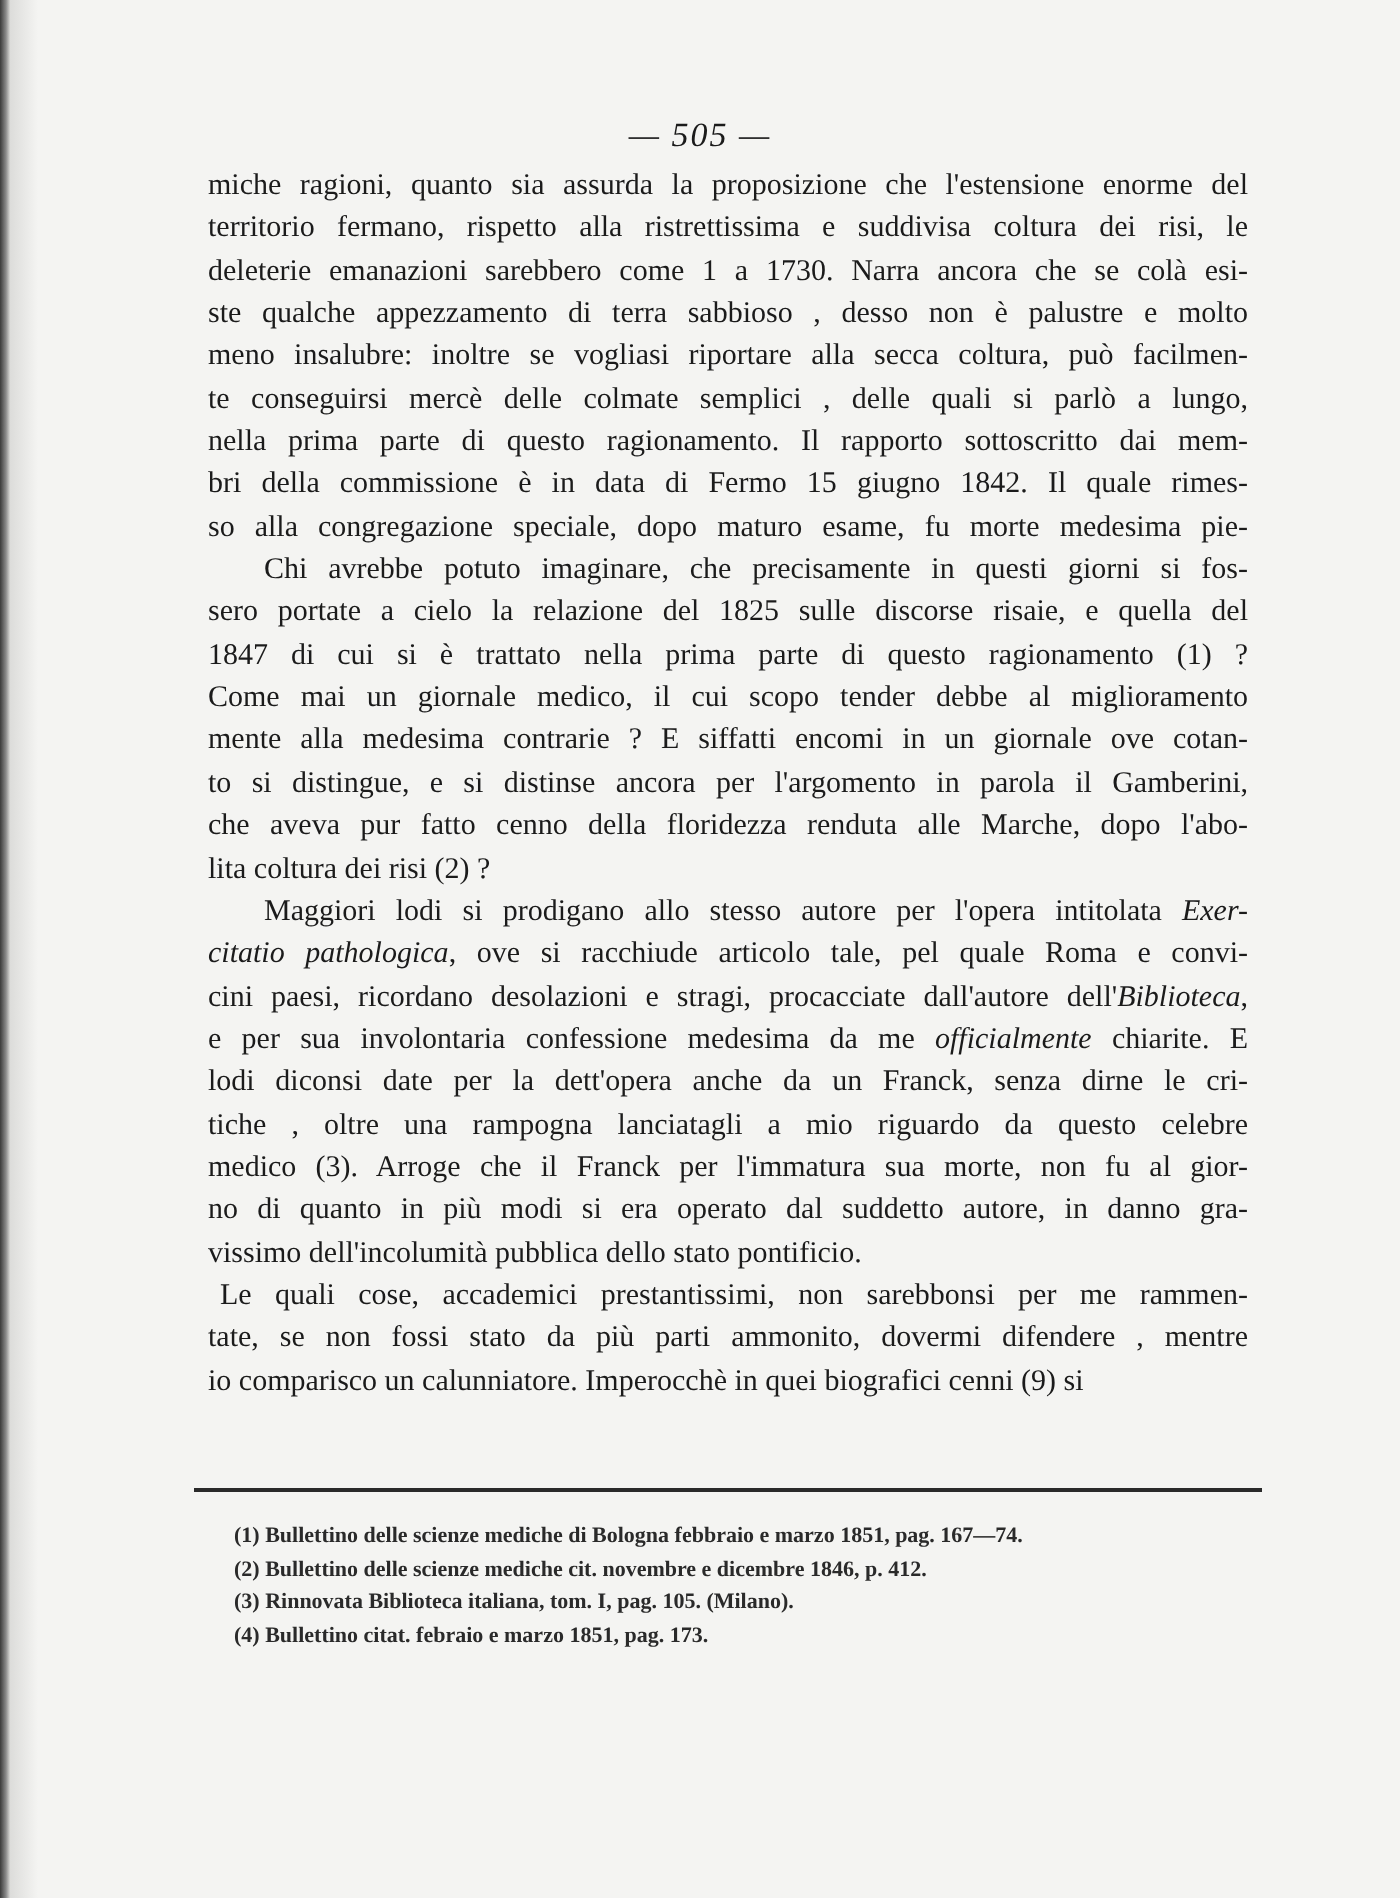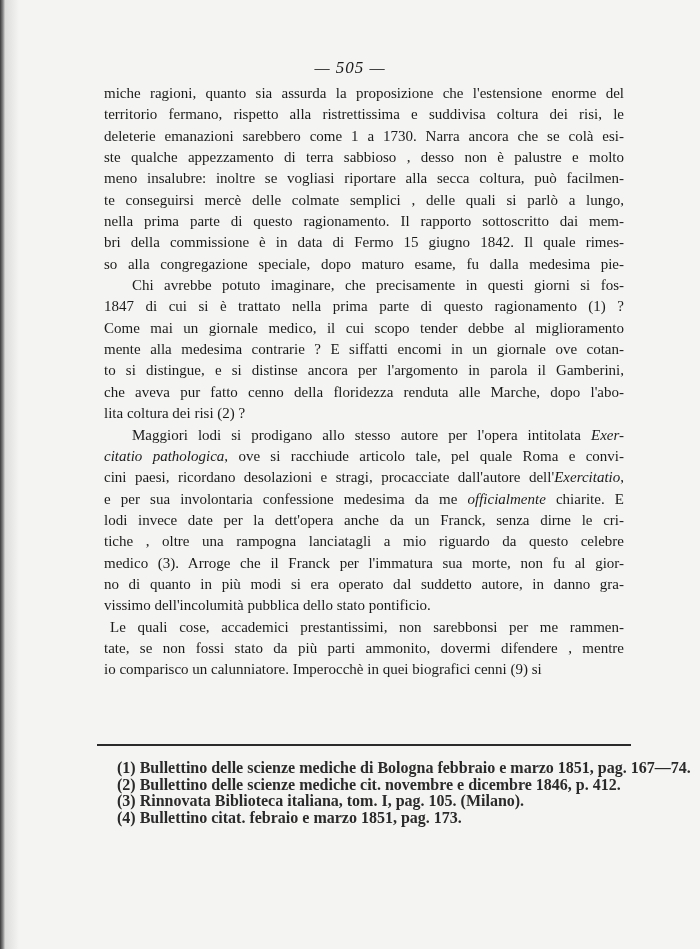--- a/index.html
+++ b/index.html
@@ -32,21 +32,21 @@
       height: 21.35px; overflow: visible;
     }
     .line.last { text-align-last: left; }
     .line.indent { padding-left: 28px; }
     .rule {
       position: absolute; left: 97px; top: 744px; width: 534px; height: 2px;
       background: #2a2a2a;
     }
     .footnotes {
       position: absolute; left: 117px; top: 760px; width: 500px;
-      font-size: 16px; line-height: 16.6px; font-weight: bold;
+      font-size: 11px; line-height: 16.6px; font-weight: bold;
       color: #2a2a2a;
     }
     .footnote { white-space: nowrap; }
     i { font-style: italic; }
   </style>
 </head>
 <body>
 
 <div class="edge"></div>
 <div class="edge-soft"></div>
@@ -56,37 +56,38 @@
 <div class="body-text" id="body-text">
     <div>
       <span class="line">miche ragioni, quanto sia assurda la proposizione che l'estensione enorme del</span>
       <span class="line">territorio fermano, rispetto alla ristrettissima e suddivisa coltura dei risi, le</span>
       <span class="line">deleterie emanazioni sarebbero come 1 a 1730. Narra ancora che se colà esi-</span>
       <span class="line">ste qualche appezzamento di terra sabbioso , desso non è palustre e molto</span>
       <span class="line">meno insalubre: inoltre se vogliasi riportare alla secca coltura, può facilmen-</span>
       <span class="line">te conseguirsi mercè delle colmate semplici , delle quali si parlò a lungo,</span>
       <span class="line">nella prima parte di questo ragionamento. Il rapporto sottoscritto dai mem-</span>
       <span class="line">bri della commissione è in data di Fermo 15 giugno 1842. Il quale rimes-</span>
-      <span class="line">so alla congregazione speciale, dopo maturo esame, fu dalla medesima pie-</span>
+      <span class="line">so alla congregazione speciale, dopo maturo esame, fu morte medesima pie-</span>
     </div>
     <div>
       <span class="line indent">Chi avrebbe potuto imaginare, che precisamente in questi giorni si fos-</span>
+      <span class="line">sero portate a cielo la relazione del 1825 sulle discorse risaie, e quella del</span>
       <span class="line">1847 di cui si è trattato nella prima parte di questo ragionamento (1) ?</span>
       <span class="line">Come mai un giornale medico, il cui scopo tender debbe al miglioramento</span>
       <span class="line">mente alla medesima contrarie ? E siffatti encomi in un giornale ove cotan-</span>
       <span class="line">to si distingue, e si distinse ancora per l'argomento in parola il Gamberini,</span>
       <span class="line">che aveva pur fatto cenno della floridezza renduta alle Marche, dopo l'abo-</span>
       <span class="line last">lita coltura dei risi (2) ?</span>
     </div>
     <div>
       <span class="line indent">Maggiori lodi si prodigano allo stesso autore per l'opera intitolata <i>Exer-</i></span>
       <span class="line"><i>citatio pathologica</i>, ove si racchiude articolo tale, pel quale Roma e convi-</span>
-      <span class="line">cini paesi, ricordano desolazioni e stragi, procacciate dall'autore dell'<i>Exercitatio</i>,</span>
+      <span class="line">cini paesi, ricordano desolazioni e stragi, procacciate dall'autore dell'<i>Biblioteca</i>,</span>
       <span class="line">e per sua involontaria confessione medesima da me <i>officialmente</i> chiarite. E</span>
-      <span class="line">lodi invece date per la dett'opera anche da un Franck, senza dirne le cri-</span>
+      <span class="line">lodi diconsi date per la dett'opera anche da un Franck, senza dirne le cri-</span>
       <span class="line">tiche , oltre una rampogna lanciatagli a mio riguardo da questo celebre</span>
       <span class="line">medico (3). Arroge che il Franck per l'immatura sua morte, non fu al gior-</span>
       <span class="line">no di quanto in più modi si era operato dal suddetto autore, in danno gra-</span>
       <span class="line last">vissimo dell'incolumità pubblica dello stato pontificio.</span>
     </div>
     <div>
       <span class="line" style="padding-left: 6px;">Le quali cose, accademici prestantissimi, non sarebbonsi per me rammen-</span>
       <span class="line">tate, se non fossi stato da più parti ammonito, dovermi difendere , mentre</span>
       <span class="line last">io comparisco un calunniatore. Imperocchè in quei biografici cenni (9) si</span>
     </div>

